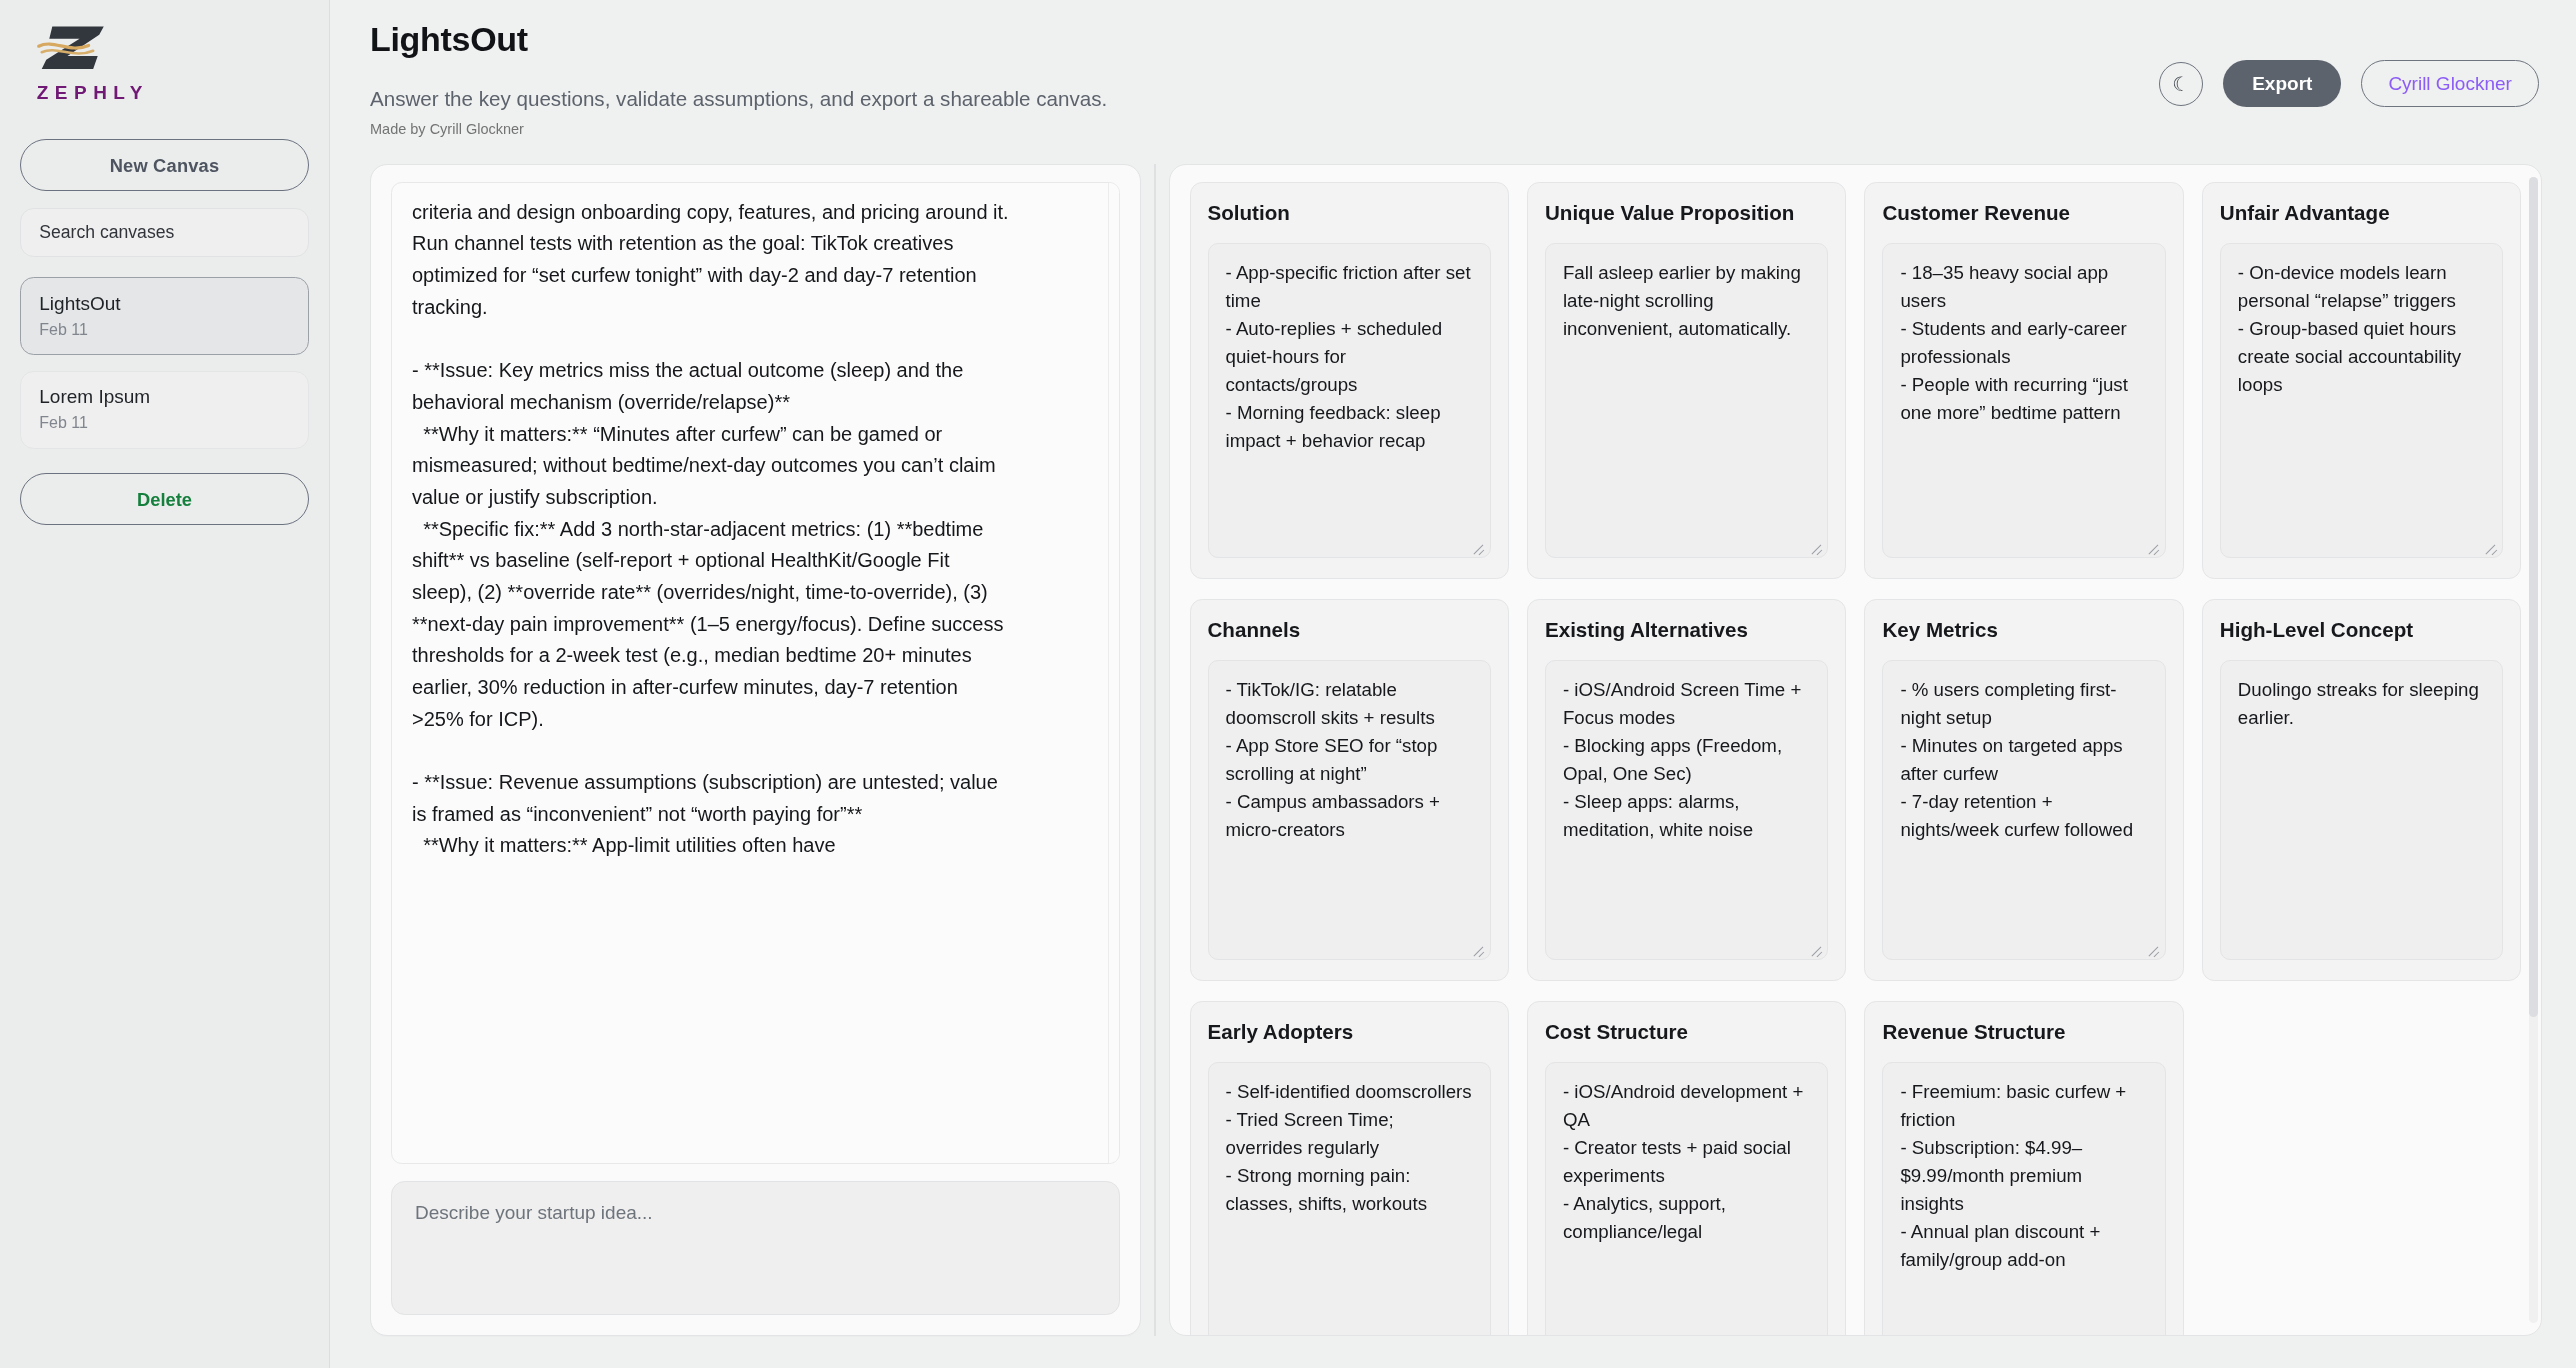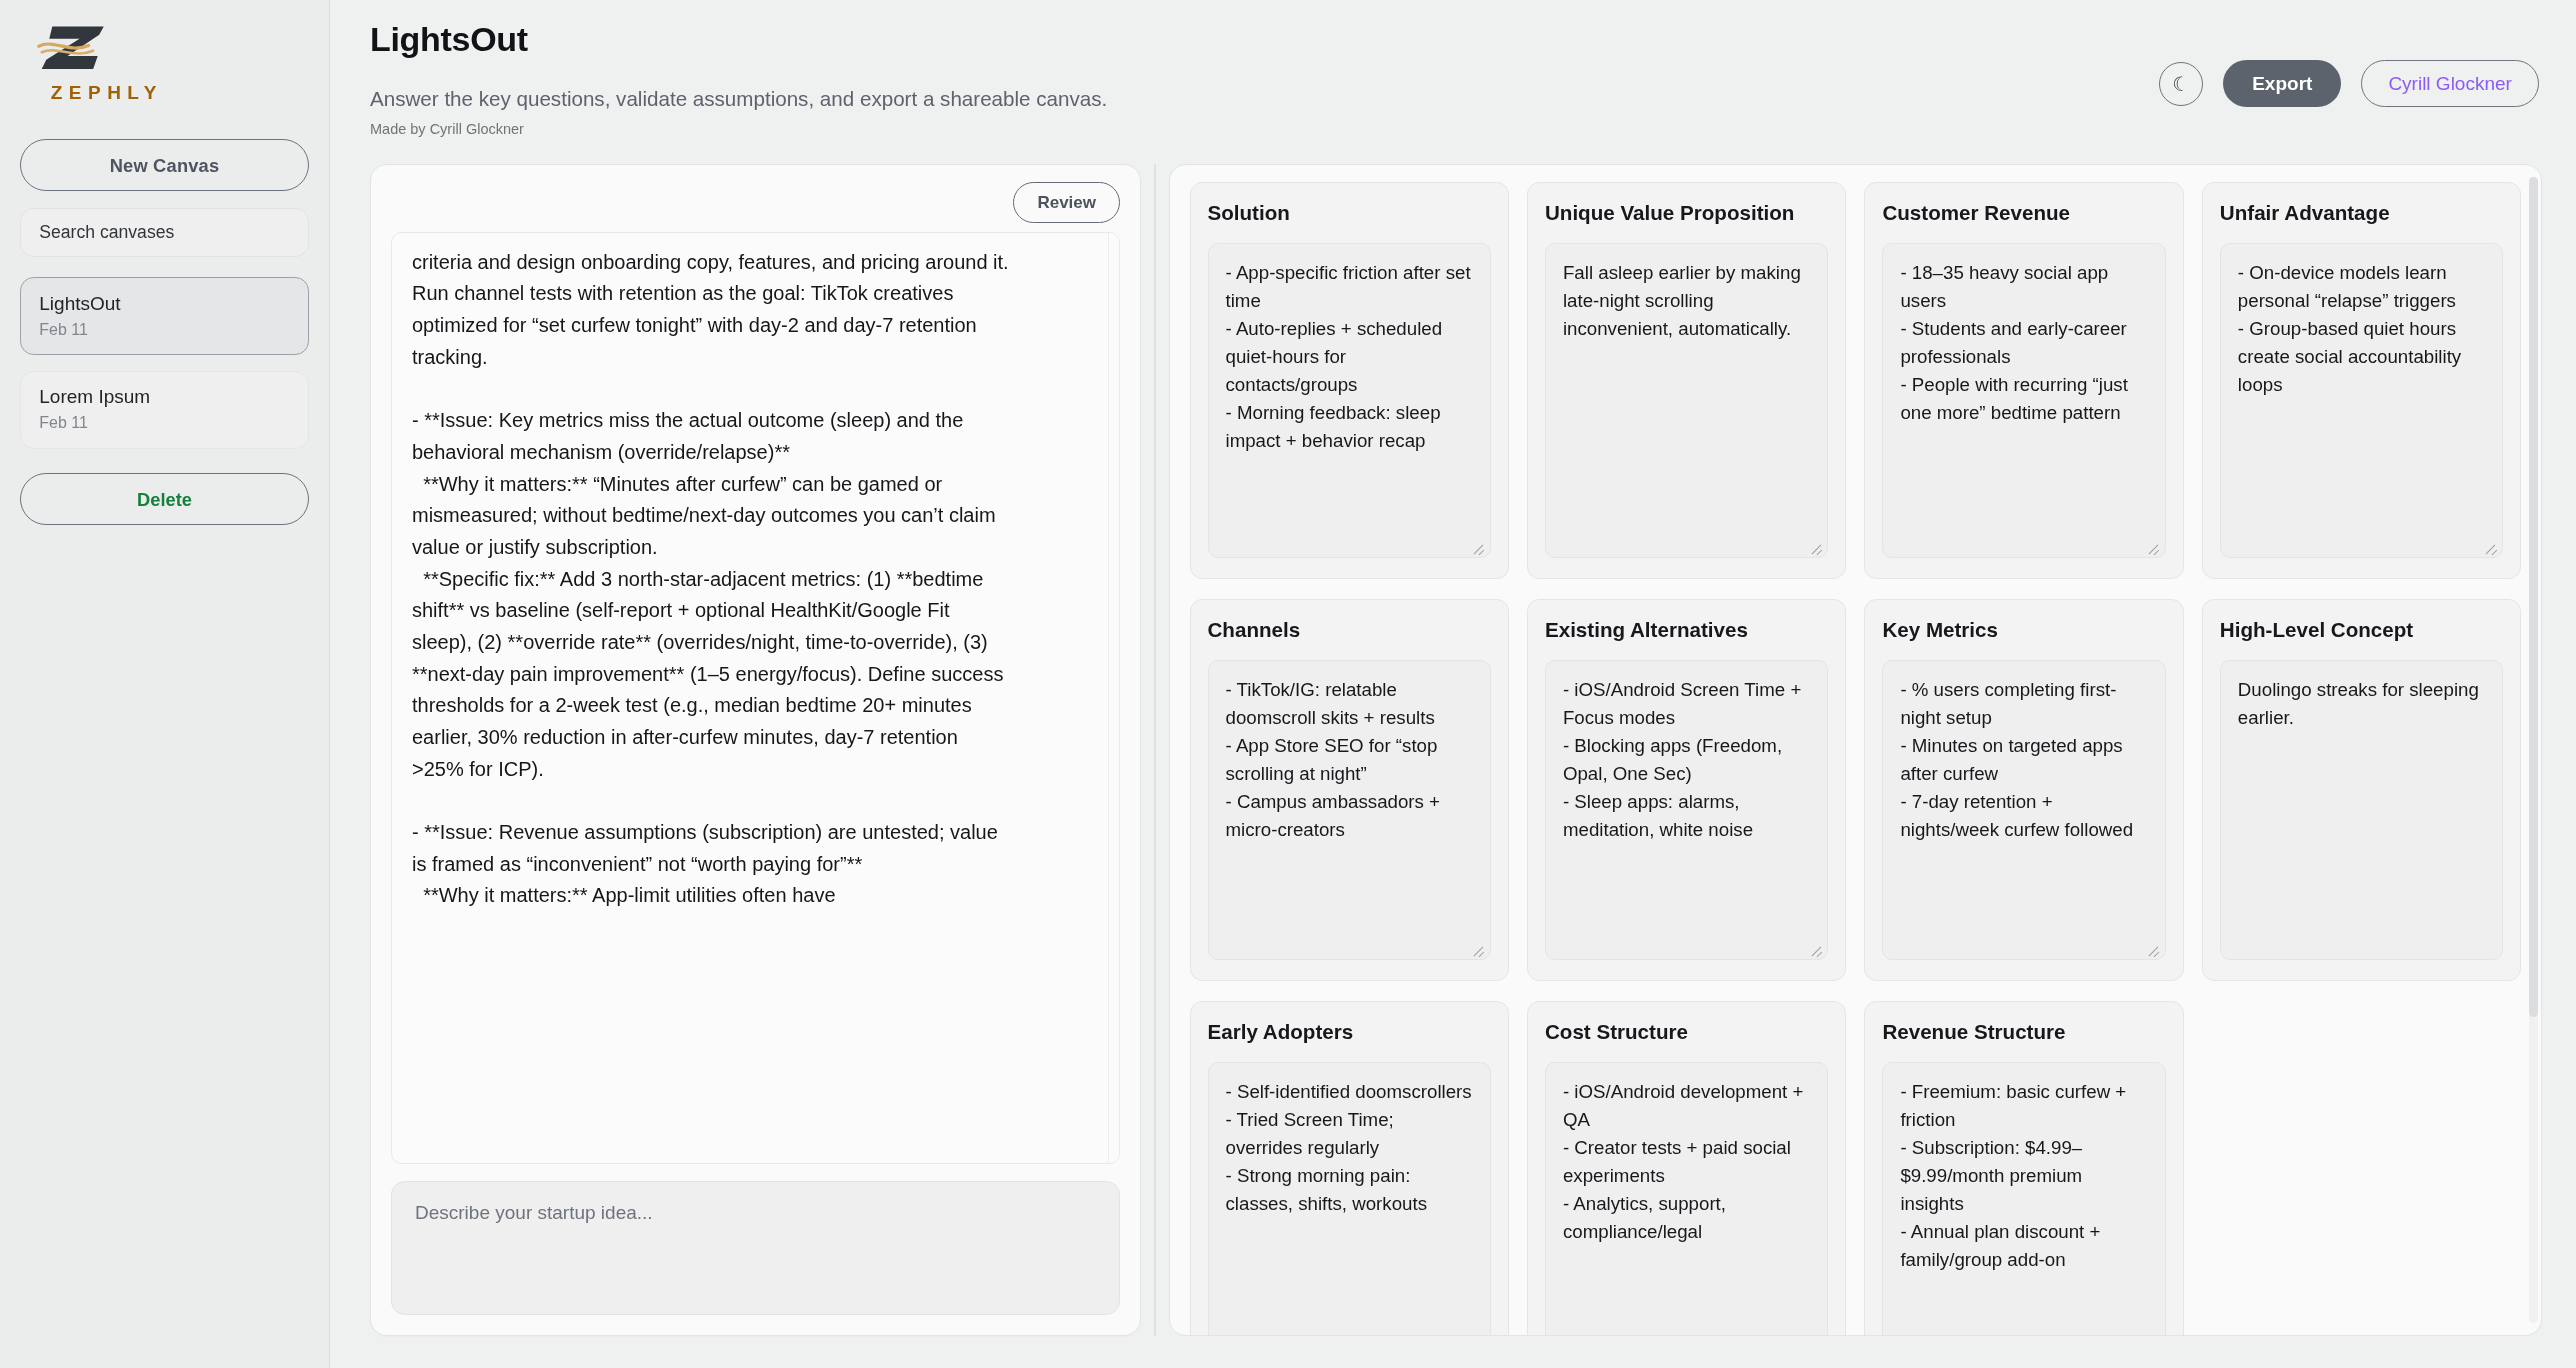--- a/index.html
+++ b/index.html
@@ -17,21 +17,21 @@
     width: 330px; flex: 0 0 330px; height: 1368px;
     background: #ebecec;
     padding: 17px 20px 0 20px;
     display: flex; flex-direction: column;
     border-right: 0.8px solid #dcdddd;
   }
   .logo-wrap { padding: 4.6px 7.6px 0 13.7px; margin-bottom: 35px; }
   .logo-mark { width: 79px; height: 56px; display:block; }
   .logo-word {
     font-size: 19px; letter-spacing: 6.5px; font-weight: 700;
-    color: #a16207; margin-top: 4.6px; margin-left: 17px;
+    color: #701a75; margin-top: 4.6px; margin-left: 3px;
     font-family: "Liberation Sans", sans-serif;
   }
   .btn-newcanvas {
     display:block; width: 100%; height: 52px; line-height: 49px;
     text-align: center; border: 1.2px solid #6b7280; border-radius: 26px;
     background: transparent; color: #4e5561;
     font-size: 18.3px; font-weight: 700; letter-spacing: 0.2px;
     margin-bottom: 17px; cursor: pointer;
   }
   .search-box {
@@ -229,23 +229,20 @@
       <div class="header-actions">
         <button class="icon-btn">☾</button>
         <button class="btn-export">Export</button>
         <button class="btn-user">Cyrill Glockner</button>
       </div>
     </div>
 
     <div class="workspace">
 
       <section class="chat-panel">
-        <div class="chat-toolbar">
-          <button class="btn-review">Review</button>
-        </div>
         <div class="chat-scroll">
           <div class="chat-text">criteria and design onboarding copy, features, and pricing around it. Run channel tests with retention as the goal: TikTok creatives optimized for “set curfew tonight” with day-2 and day-7 retention tracking.
 
 - **Issue: Key metrics miss the actual outcome (sleep) and the behavioral mechanism (override/relapse)**
   **Why it matters:** “Minutes after curfew” can be gamed or mismeasured; without bedtime/next-day outcomes you can’t claim value or justify subscription.
   **Specific fix:** Add 3 north-star-adjacent metrics: (1) **bedtime shift** vs baseline (self-report + optional HealthKit/Google Fit sleep), (2) **override rate** (overrides/night, time-to-override), (3) **next-day pain improvement** (1–5 energy/focus). Define success thresholds for a 2-week test (e.g., median bedtime 20+ minutes earlier, 30% reduction in after-curfew minutes, day-7 retention &gt;25% for ICP).
 
 - **Issue: Revenue assumptions (subscription) are untested; value is framed as “inconvenient” not “worth paying for”**
   **Why it matters:** App-limit utilities often have</div>
           <div class="chat-inner-scroll-track"></div>

